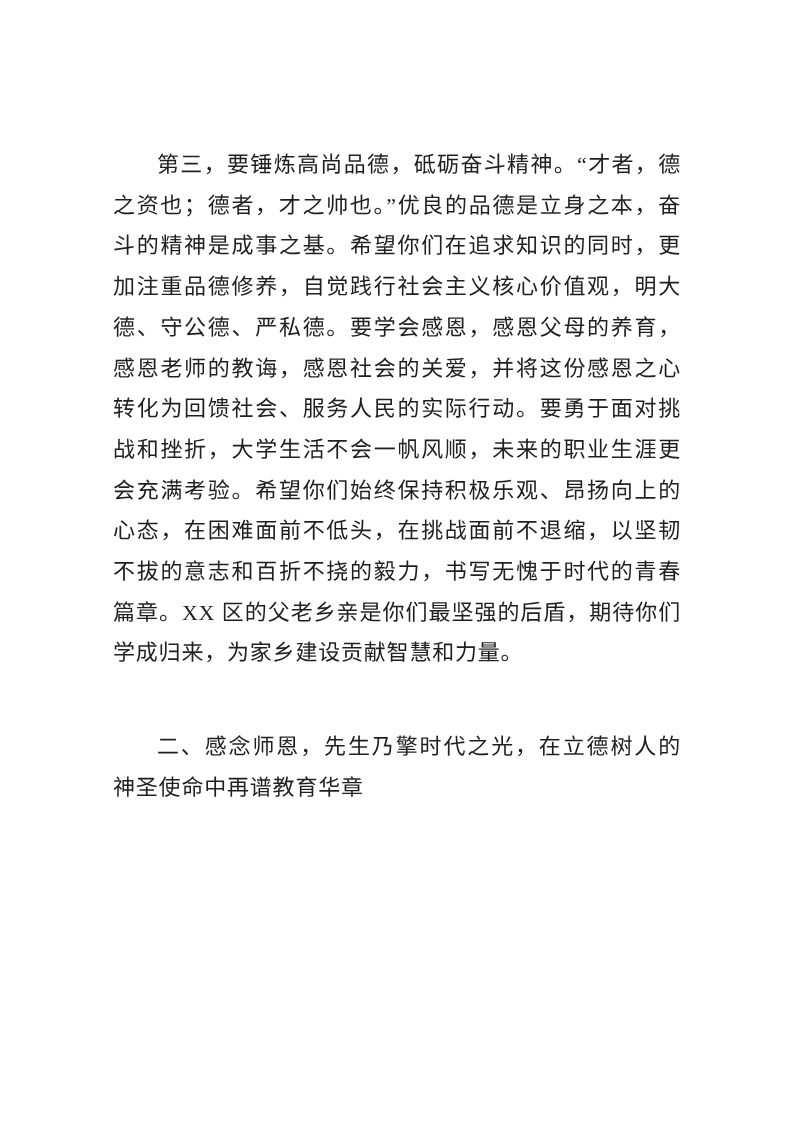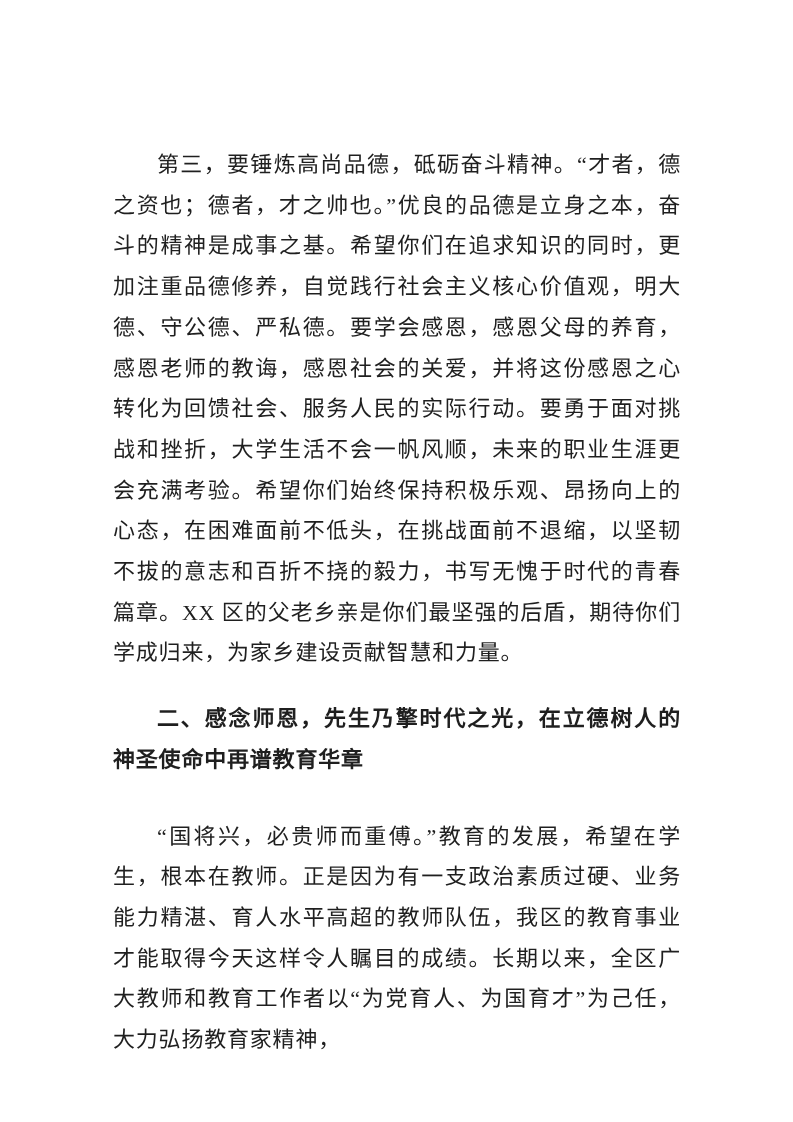--- a/index.html
+++ b/index.html
@@ -24,27 +24,26 @@
   }
   .para {
     margin: 0;
     text-align: justify;
     text-justify: inter-ideograph;
     text-indent: 2em;
     word-break: break-all;
     overflow-wrap: break-word;
   }
   .para.heading {
-    margin-top: 25px;
-    font-weight: bold;
+    margin-top: 53px;
+    font-weight: normal;
   }
   .para.body-2 {
     margin-top: 36px;
   }
 </style>
 </head>
 <body>
 
 <div class="page">
   <p class="para body-1">第三，要锤炼高尚品德，砥砺奋斗精神。“才者，德之资也；德者，才之帅也。”优良的品德是立身之本，奋斗的精神是成事之基。希望你们在追求知识的同时，更加注重品德修养，自觉践行社会主义核心价值观，明大德、守公德、严私德。要学会感恩，感恩父母的养育，感恩老师的教诲，感恩社会的关爱，并将这份感恩之心转化为回馈社会、服务人民的实际行动。要勇于面对挑战和挫折，大学生活不会一帆风顺，未来的职业生涯更会充满考验。希望你们始终保持积极乐观、昂扬向上的心态，在困难面前不低头，在挑战面前不退缩，以坚韧不拔的意志和百折不挠的毅力，书写无愧于时代的青春篇章。XX 区的父老乡亲是你们最坚强的后盾，期待你们学成归来，为家乡建设贡献智慧和力量。</p>
   <p class="para heading">二、感念师恩，先生乃擎时代之光，在立德树人的神圣使命中再谱教育华章</p>
-  <p class="para body-2">“国将兴，必贵师而重傅。”教育的发展，希望在学生，根本在教师。正是因为有一支政治素质过硬、业务能力精湛、育人水平高超的教师队伍，我区的教育事业才能取得今天这样令人瞩目的成绩。长期以来，全区广大教师和教育工作者以“为党育人、为国育才”为己任，大力弘扬教育家精神，</p>
 </div>
 
 </body></html>

